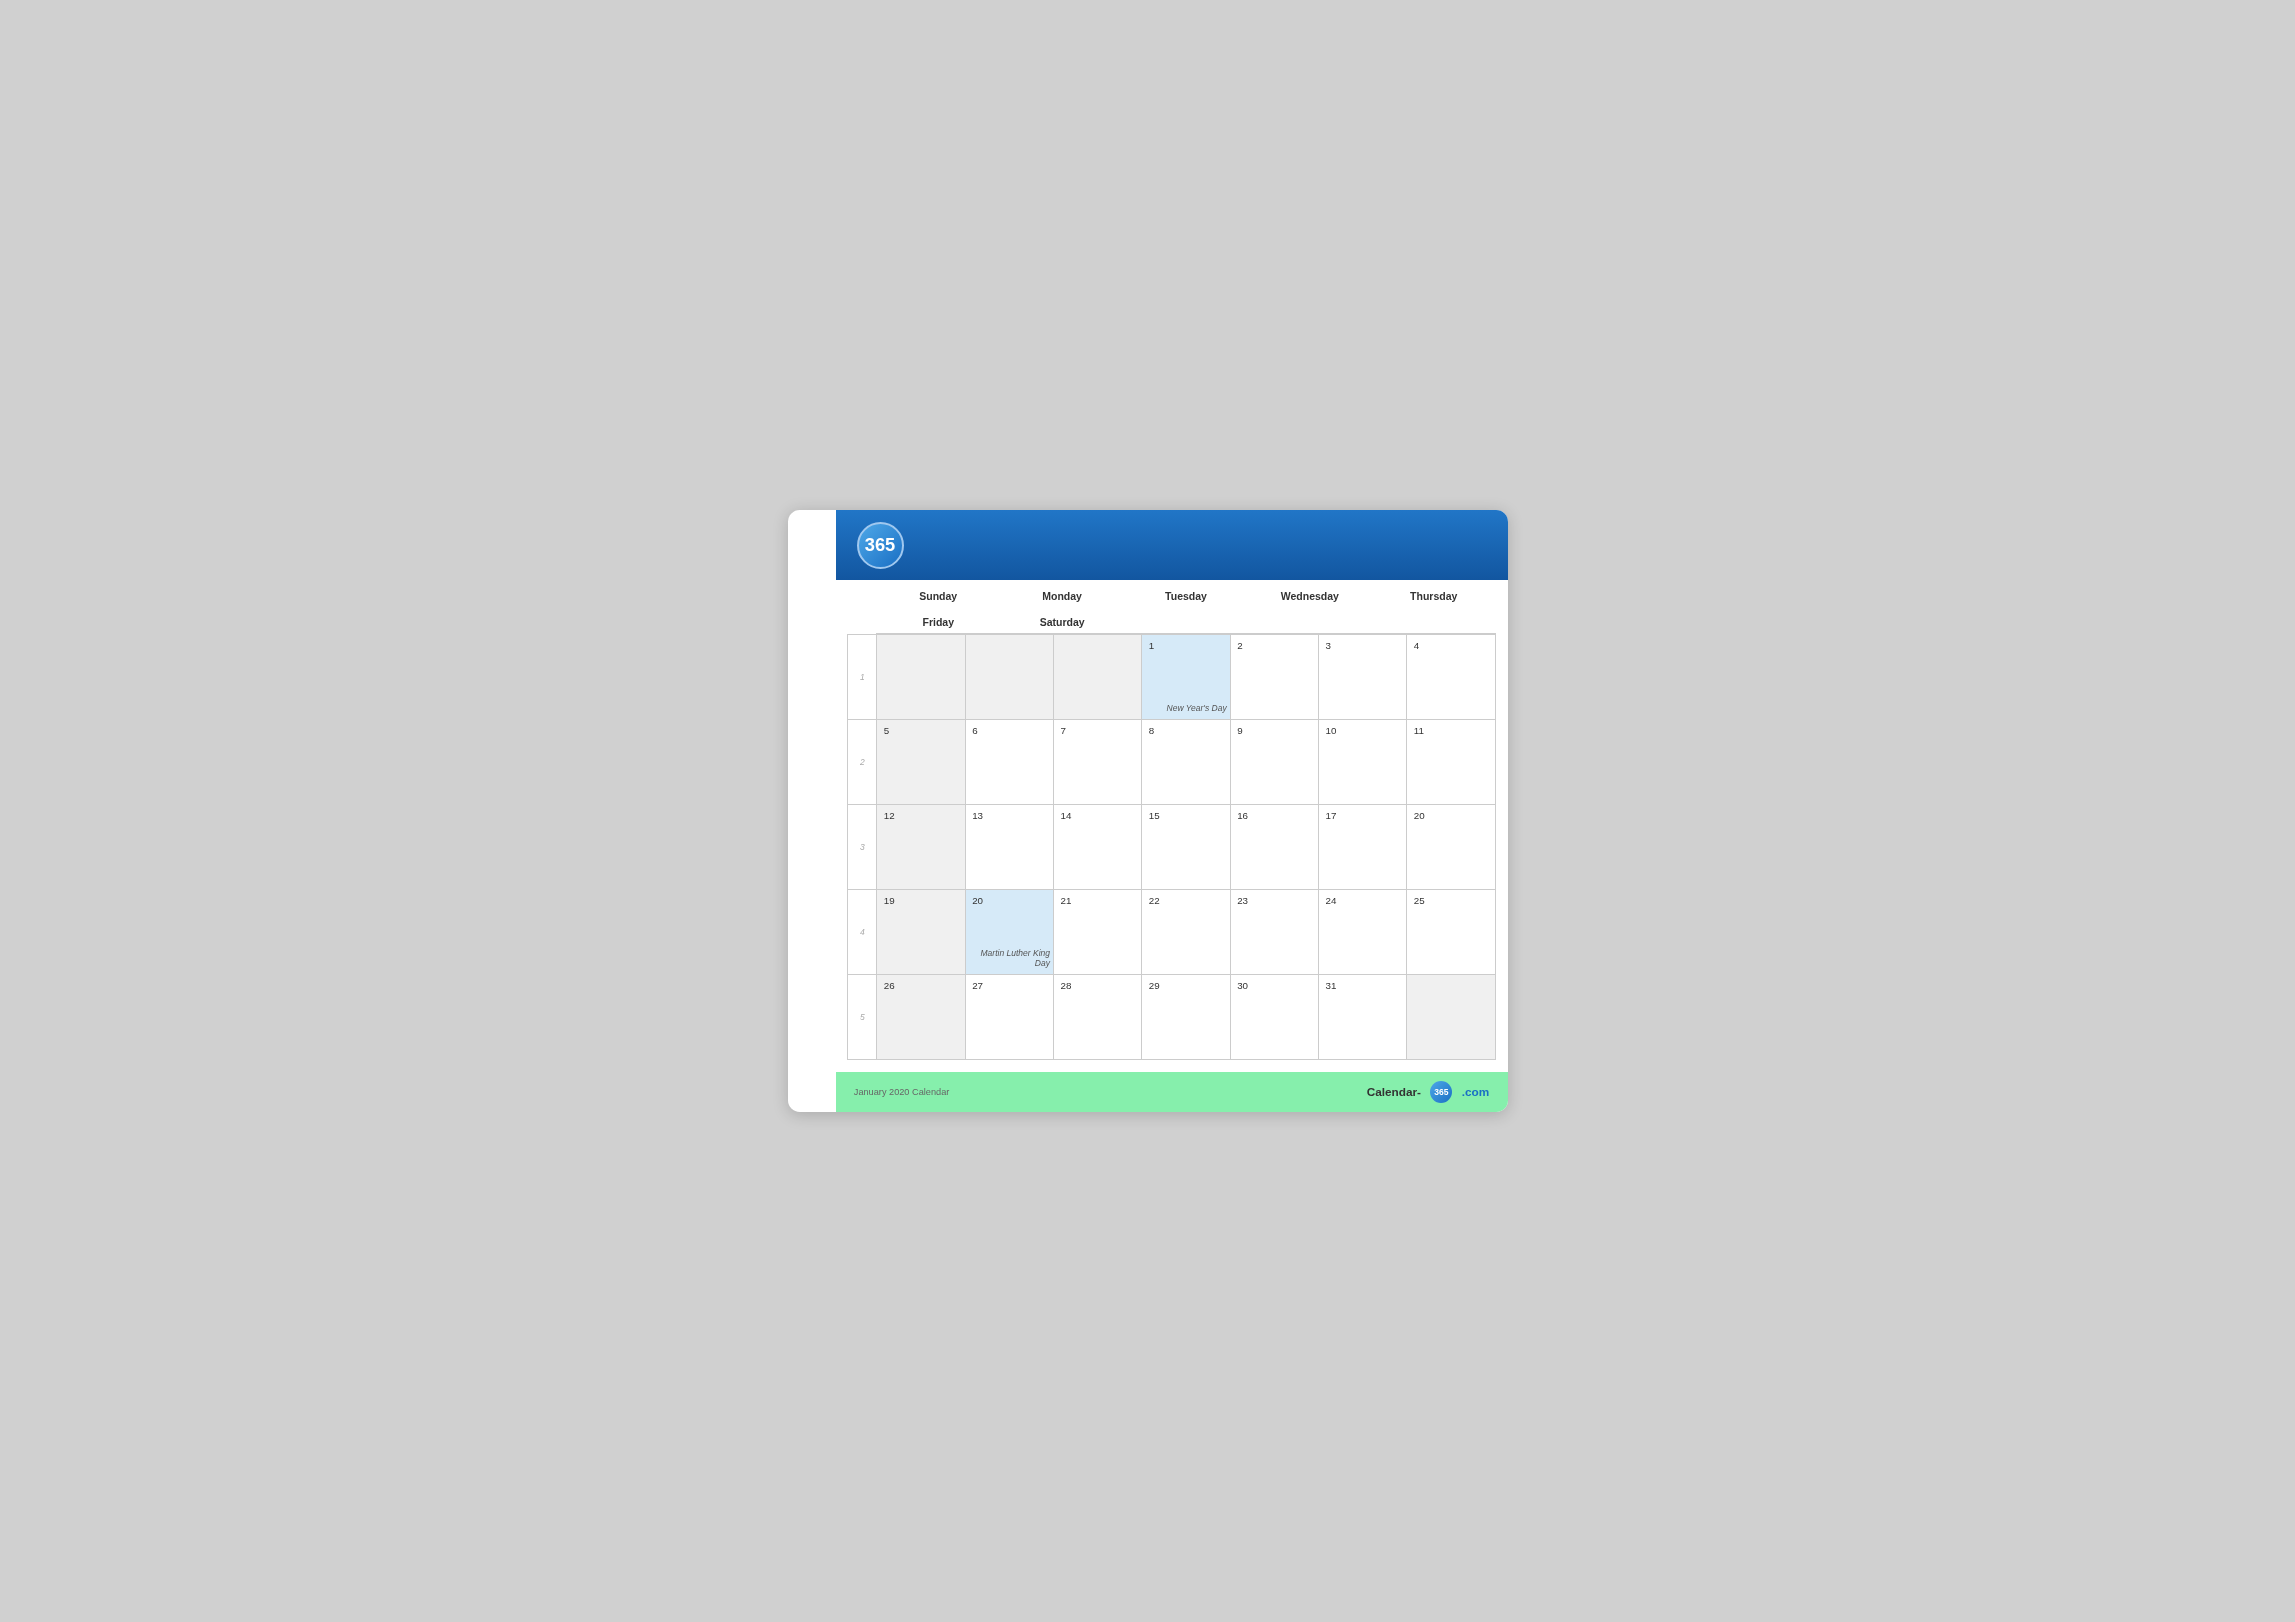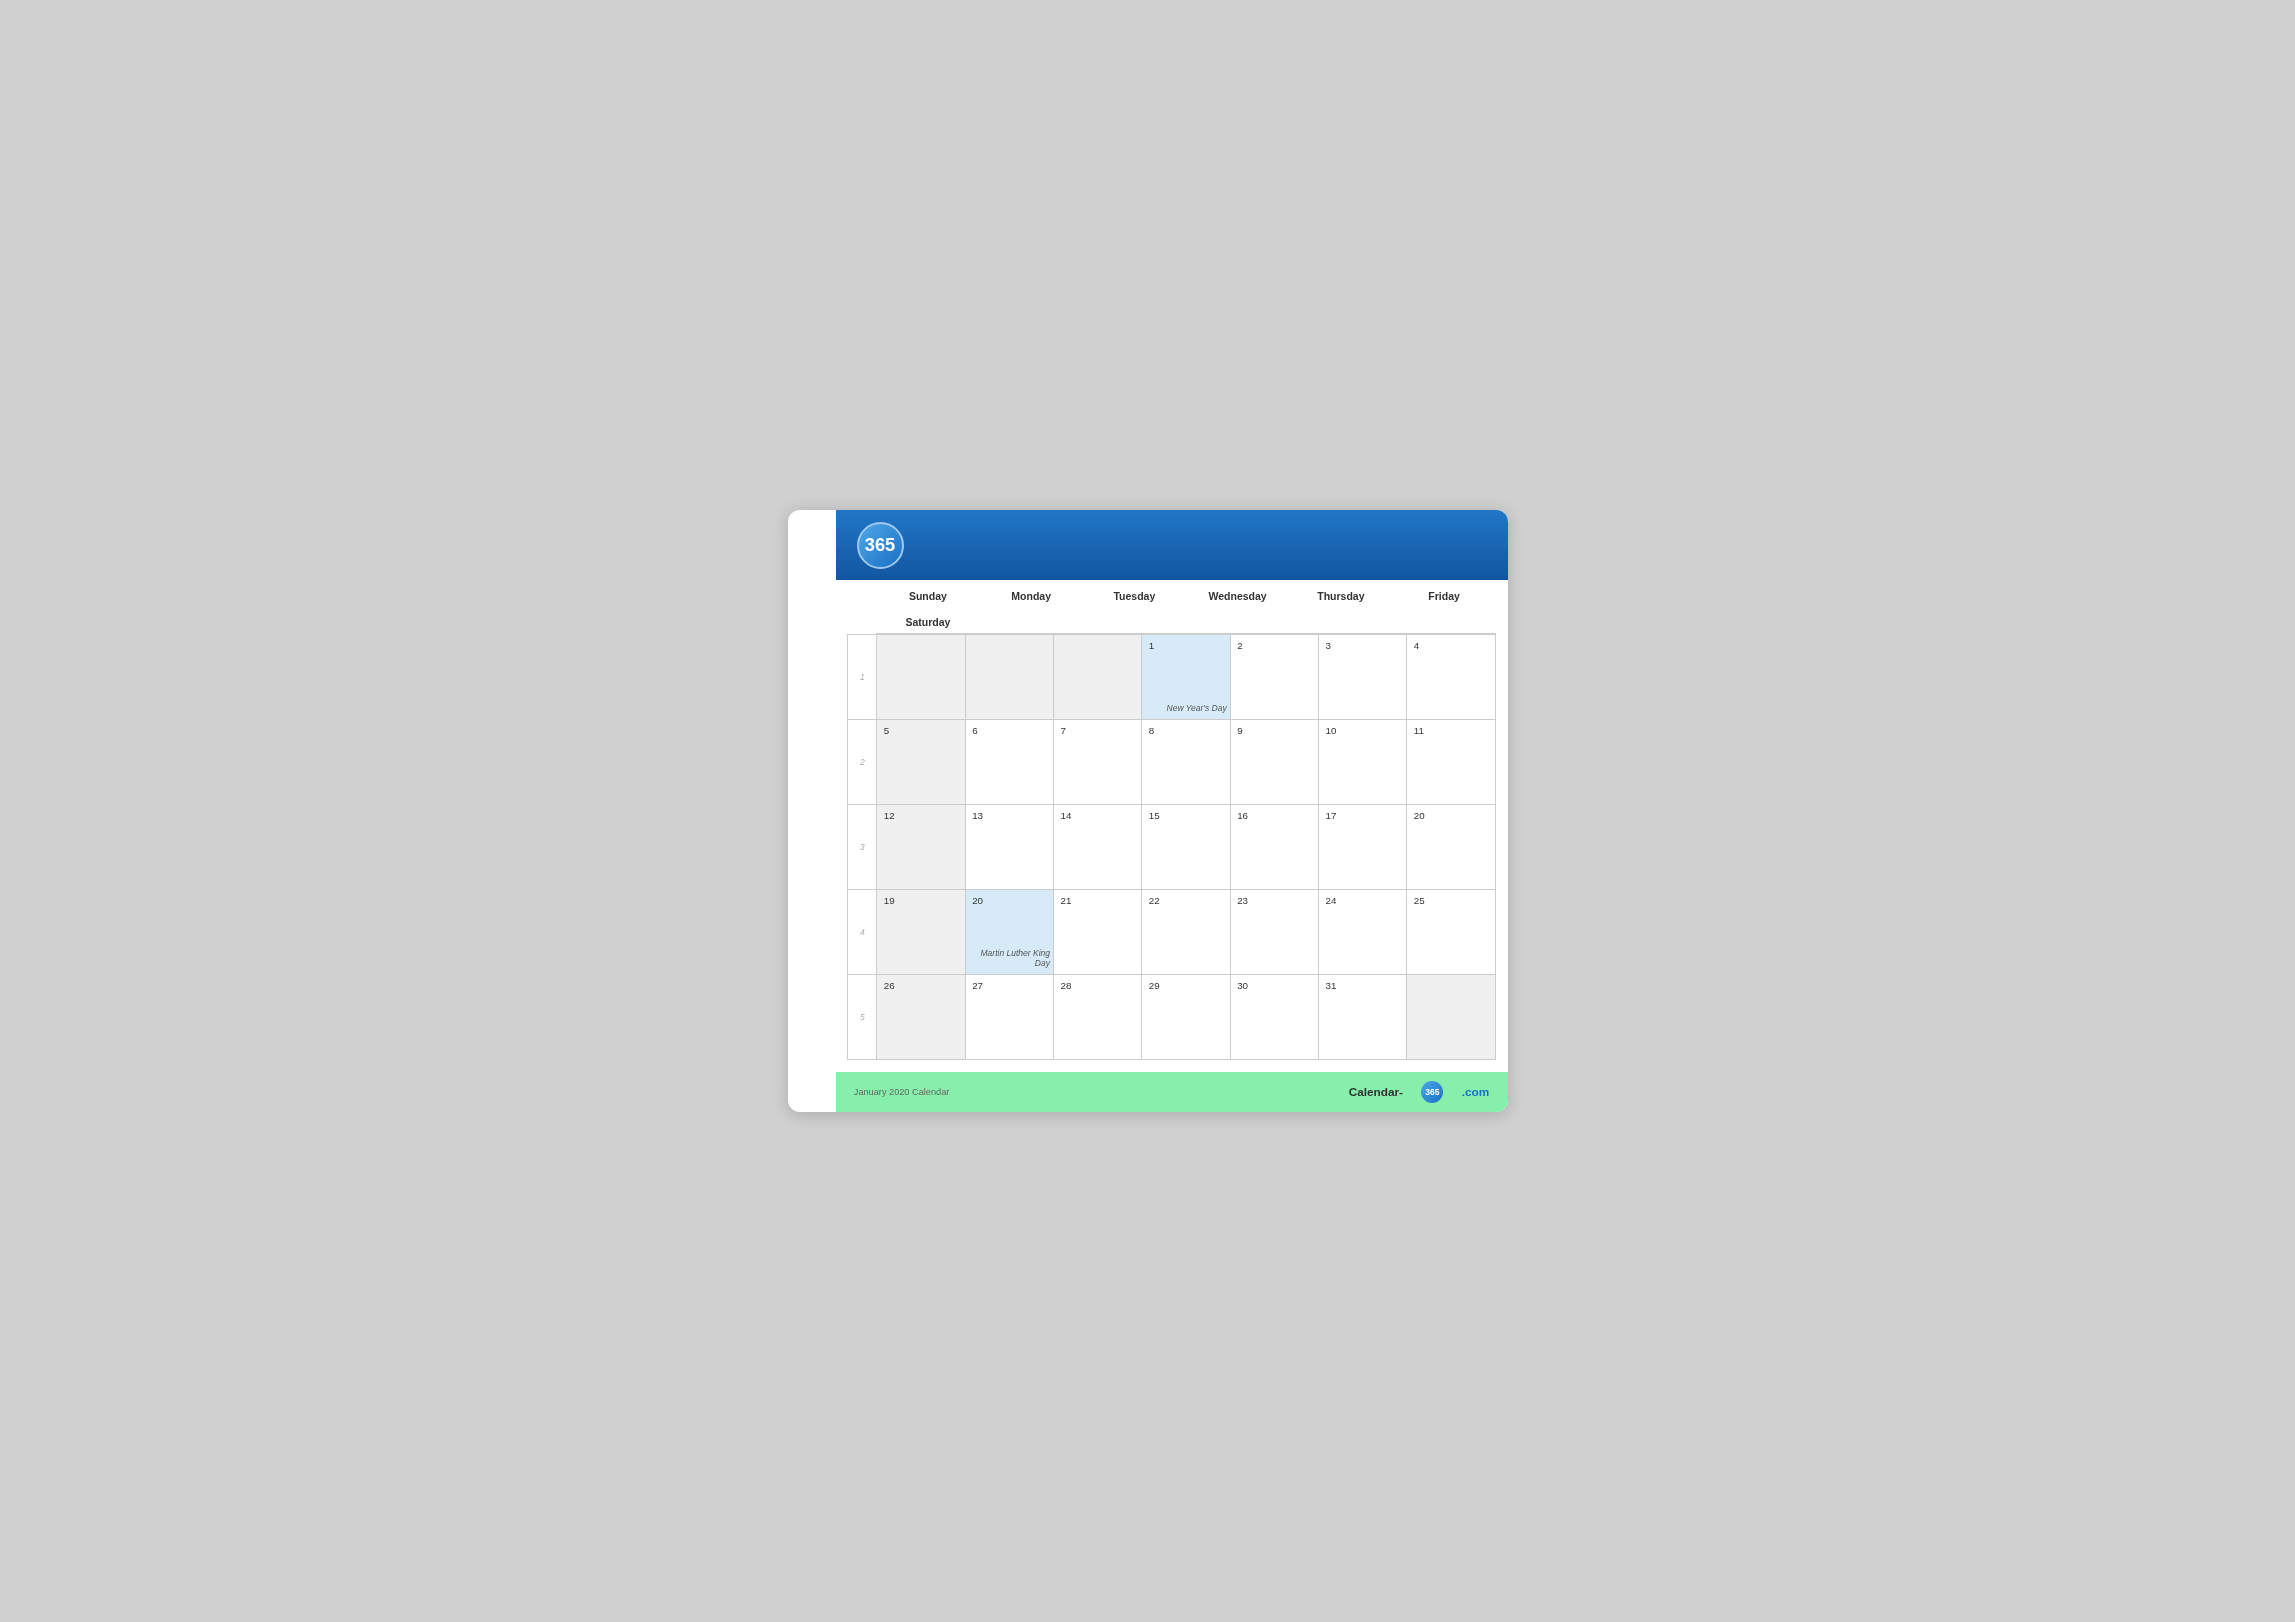--- a/index.html
+++ b/index.html
@@ -53,21 +53,21 @@
       letter-spacing: 0.7px;
       text-shadow: 0 1.3px 3.9px rgba(0,0,0,0.18);
       padding-right: 47px;
     }
     .calendar-body {
       padding: 0 11.8px 11.8px 11.8px;
       background: #fff;
     }
     .days-header {
       display: grid;
-      grid-template-columns: repeat(6, 1fr);
+      grid-template-columns: repeat(5, 1fr);
       margin-left: 29px;
       border-bottom: 0.7px solid #ccc;
     }
     .day-header-cell {
       text-align: center;
       font-size: 10.5px;
       font-weight: bold;
       color: #333;
       padding: 9.2px 0 5.2px 0;
     }
@@ -128,21 +128,21 @@
       padding: 9.2px 18.3px;
       background: #86efac;
     }
     .footer-left {
       font-size: 9.2px;
       color: #666;
     }
     .footer-right {
       display: flex;
       align-items: center;
-      gap: 17px;
+      gap: 8px;
       font-size: 11.8px;
       font-weight: bold;
       color: #333;
     }
     .footer-365-circle {
       width: 22px;
       height: 22px;
       border-radius: 50%;
       background: linear-gradient(135deg, #4ea8e8 0%, #1a6fc4 100%);
       display: flex;

